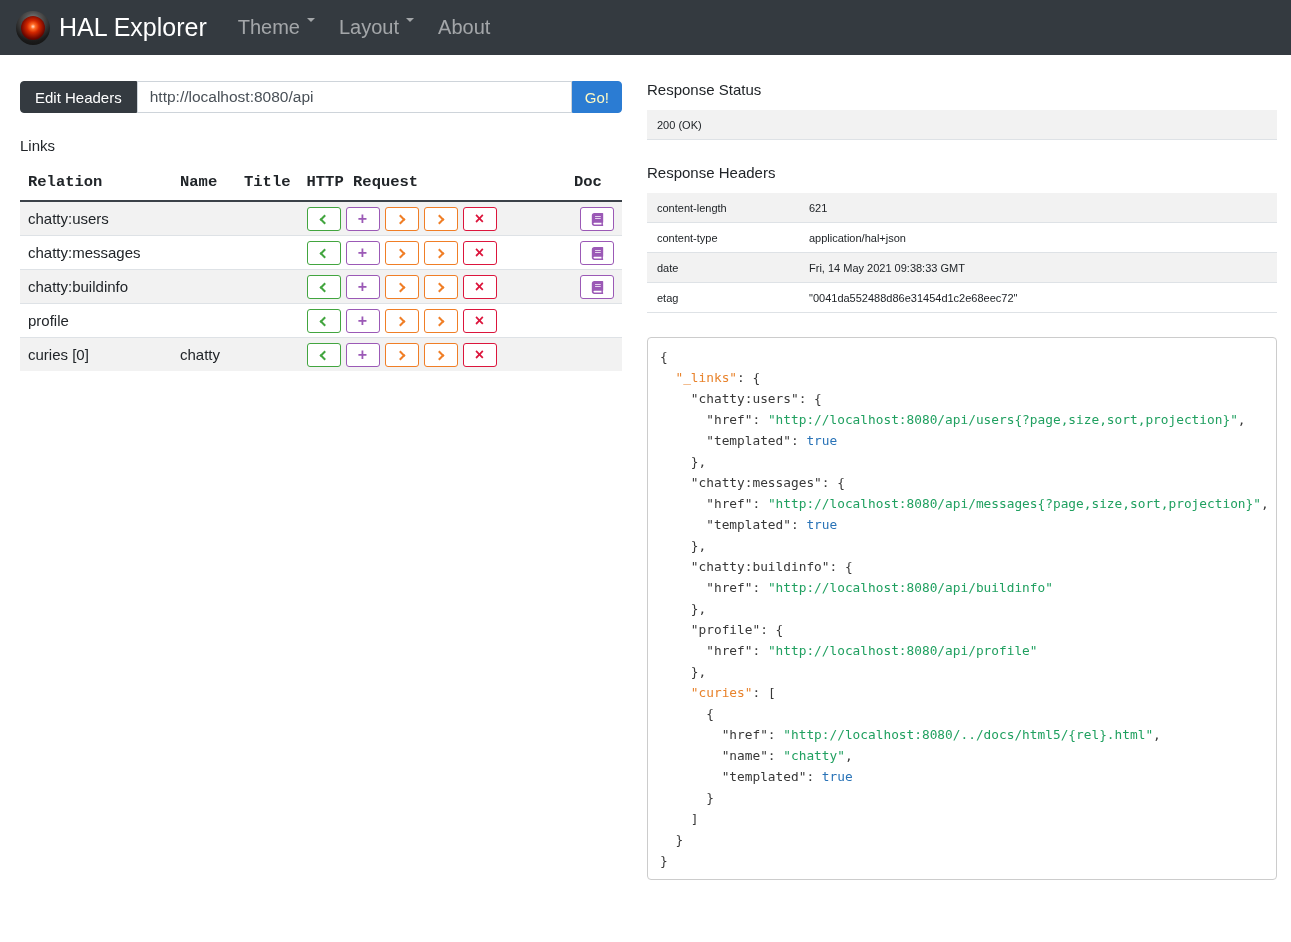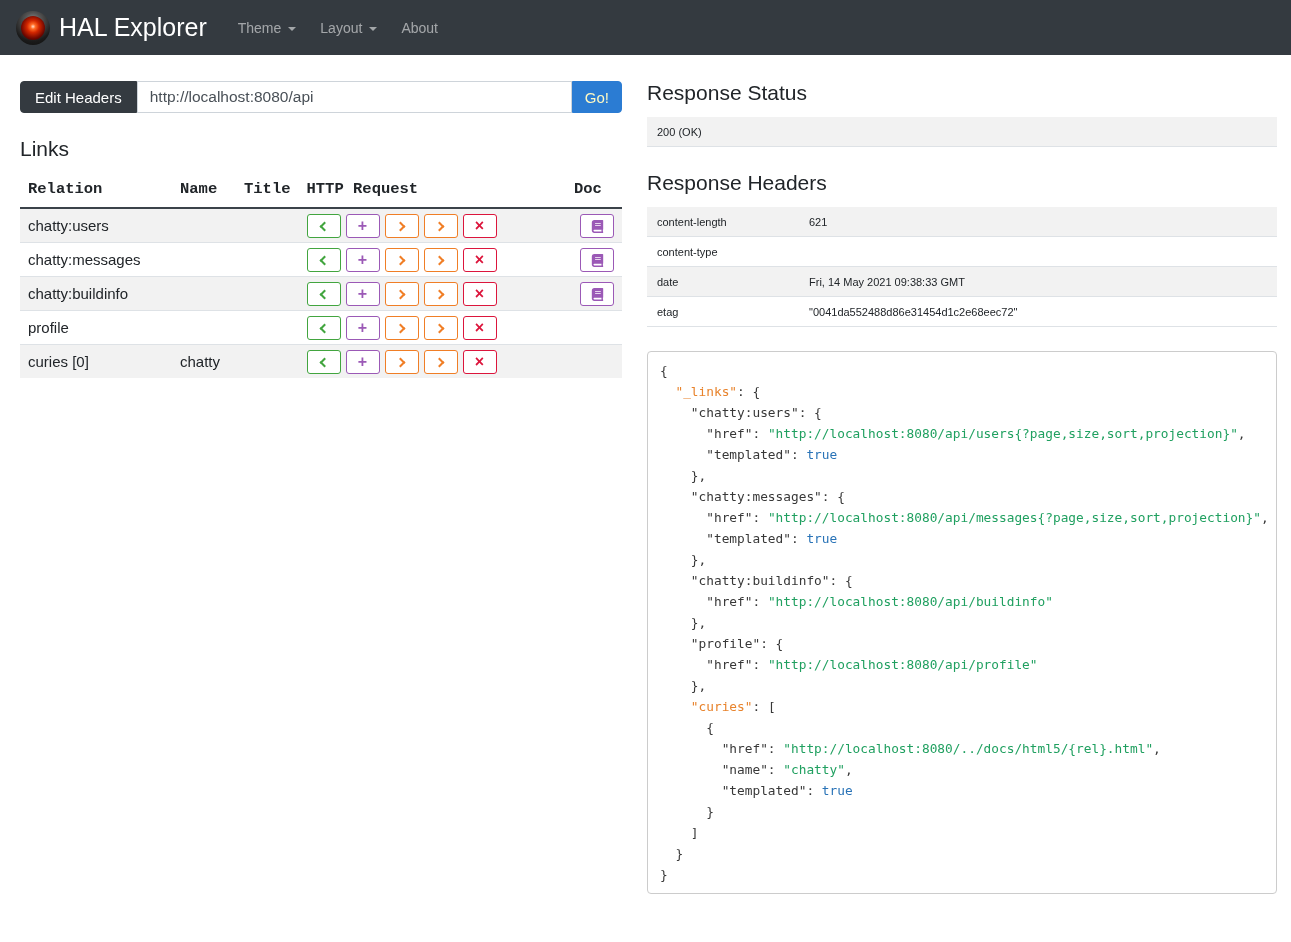--- a/index.html
+++ b/index.html
@@ -19,34 +19,34 @@
     width:34px; height:34px; border-radius:50%;
     background:radial-gradient(circle at 50% 30%, #969696 0%, #555 28%, #1b1b1b 68%, #0c0c0c 100%);
     display:flex; align-items:center; justify-content:center;
   }
   .eye {
     width:24px; height:24px; border-radius:50%;
     background:radial-gradient(circle at 50% 44%, #ffe0cf 0%, #ff6a24 14%, #d22600 34%, #6e0700 66%, #220000 95%);
   }
   .brand-text { color:#fff; font-size:25px; }
   .nav-item {
-    color:rgba(255,255,255,.55); font-size:14px;
+    color:rgba(255,255,255,.55); font-size:20px;
     padding:8px 9px; margin-right:6px; cursor:pointer;
-    display:flex; align-items:center; gap:7px;
+    display:flex; gap:7px;
   }
   .caret {
     width:0; height:0; display:inline-block; margin-top:2px;
     border-left:4px solid transparent; border-right:4px solid transparent;
     border-top:4px solid rgba(255,255,255,.55);
   }
   
   .content { display:flex; gap:25px; padding:26px 14px 20px 20px; }
   .col-left { width:602px; flex:none; }
   .col-right { flex:1; min-width:0; }
-  .section-title { font-size:21px; font-weight:400; color:#212529; }
+  .section-title { font-size:15px; font-weight:400; color:#212529; }
   
   .input-group { display:flex; height:32px; margin-bottom:24px; }
   .btn-edit-headers {
     background:var(--c-navbar-bg,#343a40); color:#fff;
     border:1px solid var(--c-navbar-bg,#343a40);
     border-radius:4px 0 0 4px; font-size:15px; padding:0 14px; cursor:pointer;
     font-family:inherit;
   }
   .url-input {
     flex:1; border:1px solid #ced4da; border-radius:0;
@@ -261,20 +261,21 @@
     </div>
 
     <h2 class="section-title resp-title">Response Headers</h2>
     <div class="resp-block striped">
         <div class="kv-row">
           <div class="kv-key">content-length</div>
           <div class="kv-value">621</div>
         </div>
         <div class="kv-row">
           <div class="kv-key">content-type</div>
+          <div class="kv-value">application/hal+json</div>
         </div>
         <div class="kv-row">
           <div class="kv-key">date</div>
           <div class="kv-value">Fri, 14 May 2021 09:38:33 GMT</div>
         </div>
         <div class="kv-row">
           <div class="kv-key">etag</div>
           <div class="kv-value">"0041da552488d86e31454d1c2e68eec72"</div>
         </div>
       </div>

